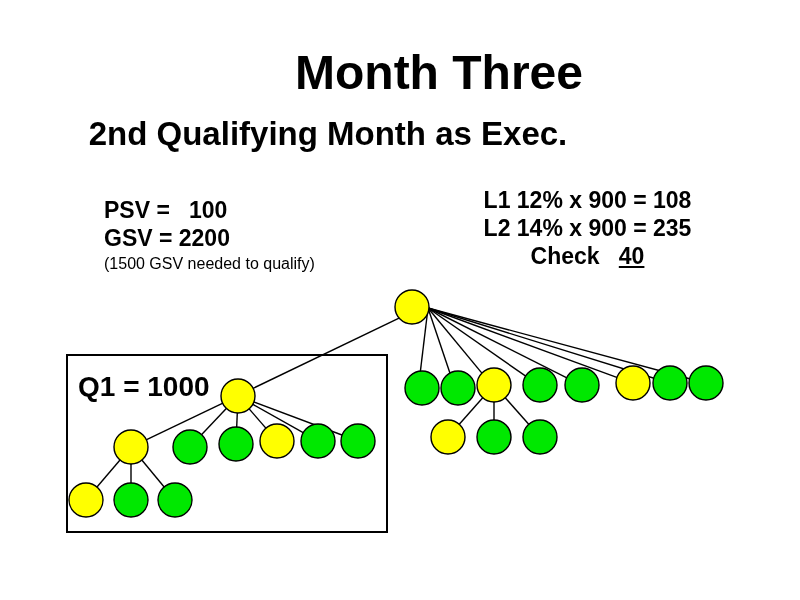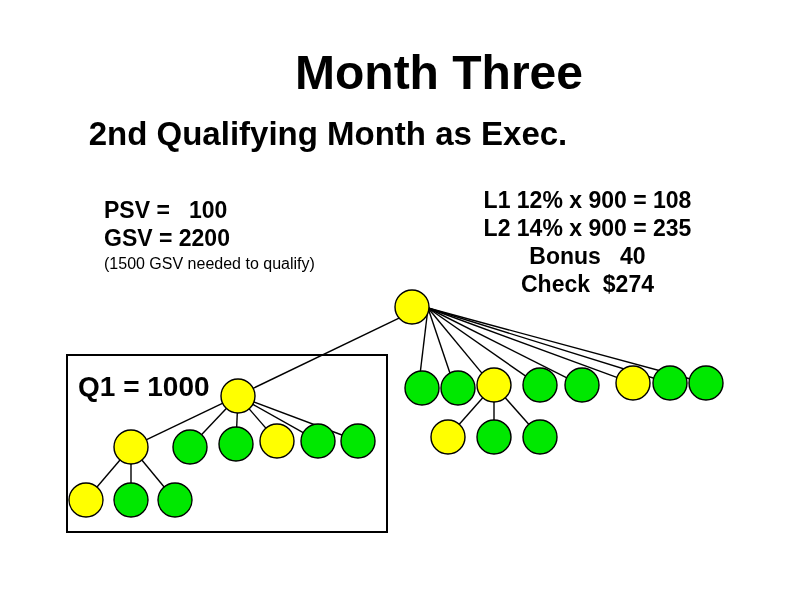--- a/index.html
+++ b/index.html
@@ -72,20 +72,21 @@
     width: 265px;
     text-align: center;
   }
   .calc-line {
     font-size: 23px;
     font-weight: bold;
     line-height: 28px;
     white-space: pre;
   }
   .calc-line .amt-underline {
+    text-decoration: underline;
     text-underline-offset: 2px;
     margin-top: 12px;
   }
 
   #q1-box {
     position: absolute;
     left: 66px;
     top: 354px;
     width: 322px;
     height: 179px;
@@ -165,17 +166,16 @@
 
   <div id="stats-block">
     <div class="stat-line">PSV =   100</div>
     <div class="stat-line">GSV = 2200</div>
     <div id="stats-note">(1500 GSV needed to qualify)</div>
   </div>
 
   <div id="calc-block">
     <div class="calc-line">L1 12% x 900 = 108</div>
     <div class="calc-line">L2 14% x 900 = 235</div>
-    <div class="calc-line"><span>Bonus</span>   <span class="amt-underline">40</span></div>
-    <div class="calc-line"><span>Check</span>  <span>$274</span></div>
+    <div class="calc-line"><span>Check</span>   <span class="amt-underline">40</span></div>
   </div>
 
 </div>
 
 </body></html>

